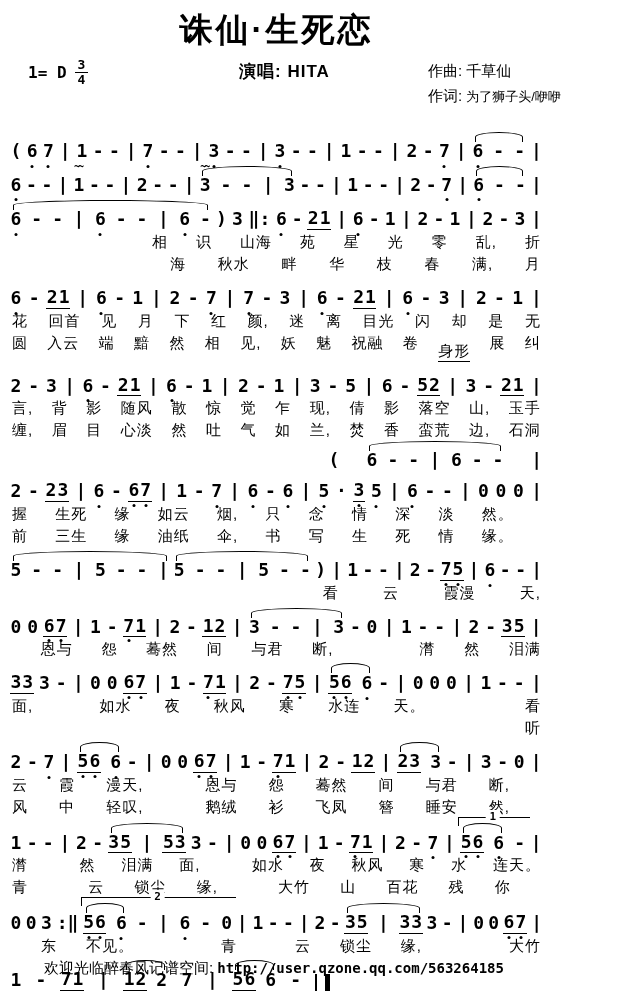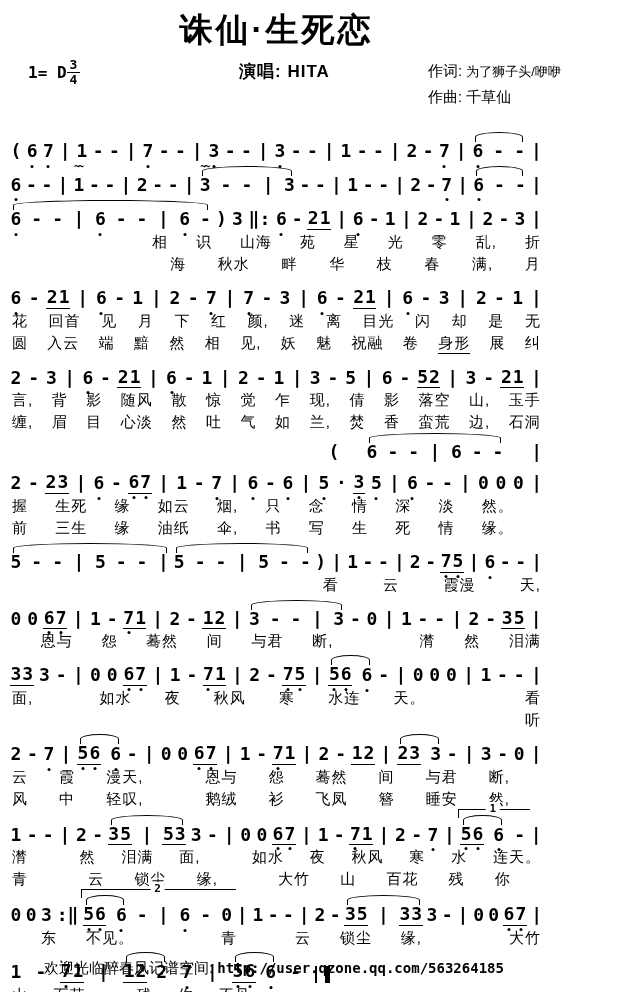--- a/index.html
+++ b/index.html
@@ -3,21 +3,21 @@
 <meta charset="utf-8">
 <style>
   html,body{margin:0;padding:0;width:637px;height:992px;overflow:hidden;background:#fff;color:#000;}
   body{font-family:"Liberation Sans", sans-serif;}
   .sheet{position:relative;width:553px;height:992px;}
   
   .header{position:relative;height:128px;}
   .title{margin:0;position:absolute;top:8px;left:0;right:0;text-align:center;
          font-size:33px;font-weight:bold;letter-spacing:3px;}
   .keytime{position:absolute;left:28px;top:58px;font-weight:bold;font-size:16px;
-           font-family:"DejaVu Sans Mono",monospace;display:flex;align-items:center;}
+           font-family:"DejaVu Sans Mono",monospace;display:flex;align-items:center;gap:8px;}
   .frac{display:inline-flex;flex-direction:column;align-items:center;font-size:13px;line-height:1.05;}
   .frac .num{border-bottom:1.5px solid #000;padding:0 3px;}
   .singer{position:absolute;left:0;right:0;top:60px;text-align:center;
           font-size:17px;font-weight:bold;letter-spacing:1px;margin-left:16px;}
   .credits{position:absolute;left:428px;top:58px;font-size:15px;line-height:25px;}
   .credits .row{white-space:nowrap;}
   .credits .val.small{font-size:13px;}
   
   #score{padding:0 0 0 0;}
   .music-line{display:flex;justify-content:space-between;align-items:flex-end;
@@ -40,21 +40,21 @@
   .orn{position:absolute;top:-13px;left:1px;font-size:10px;letter-spacing:-2px;line-height:1;}
   .volta{padding-top:2px;}
   .volta::before{content:"";position:absolute;top:-13px;left:-2px;right:-4px;height:8px;
                  border-top:1.3px solid #000;border-left:1.3px solid #000;}
   .vlabel{position:absolute;top:-20px;left:50%;transform:translateX(-50%);
           background:#fff;padding:0 4px;font-size:11px;line-height:1.2;}
   .lyric-row{display:flex;justify-content:space-between;padding:0 12px;margin-top:3px;
              font-size:15px;letter-spacing:1px;}
   .lyric-row.short{width:255px;}
   .syl{white-space:nowrap;min-height:18px;}
-  .syl.u{border-bottom:1.5px solid #000;}
+  .syl.u{border-bottom:1.5px solid #000;margin-top:8px;}
   
   .footer{position:absolute;left:24px;bottom:14px;font-size:15px;margin-left:20px;}
   .footer .url{font-family:"DejaVu Sans Mono",monospace;font-weight:bold;font-size:14px;}
 </style>
 </head>
 <body>
 
 <div class="sheet">
   <div class="header">
     <h1 class="title">诛仙·生死恋</h1>
@@ -64,26 +64,26 @@
         <span class="num">3</span>
         <span class="den">4</span>
       </span>
     </div>
     <div class="singer">
       <span>演唱:</span>
       <span>HITA</span>
     </div>
     <div class="credits">
       <div class="row">
+        <span class="lab">作曲:</span>
+        <span class="val">千草仙</span>
+      </div>
+      <div class="row">
         <span class="lab">作词:</span>
         <span class="val small">为了狮子头/咿咿</span>
-      </div>
-      <div class="row">
-        <span class="lab">作曲:</span>
-        <span class="val">千草仙</span>
       </div>
     </div>
   </div>
 
   <div id="score">
       <div class="music-line">
         <span class="tok">
           <span class="ch">(</span>
         </span>
         <span class="tok">

